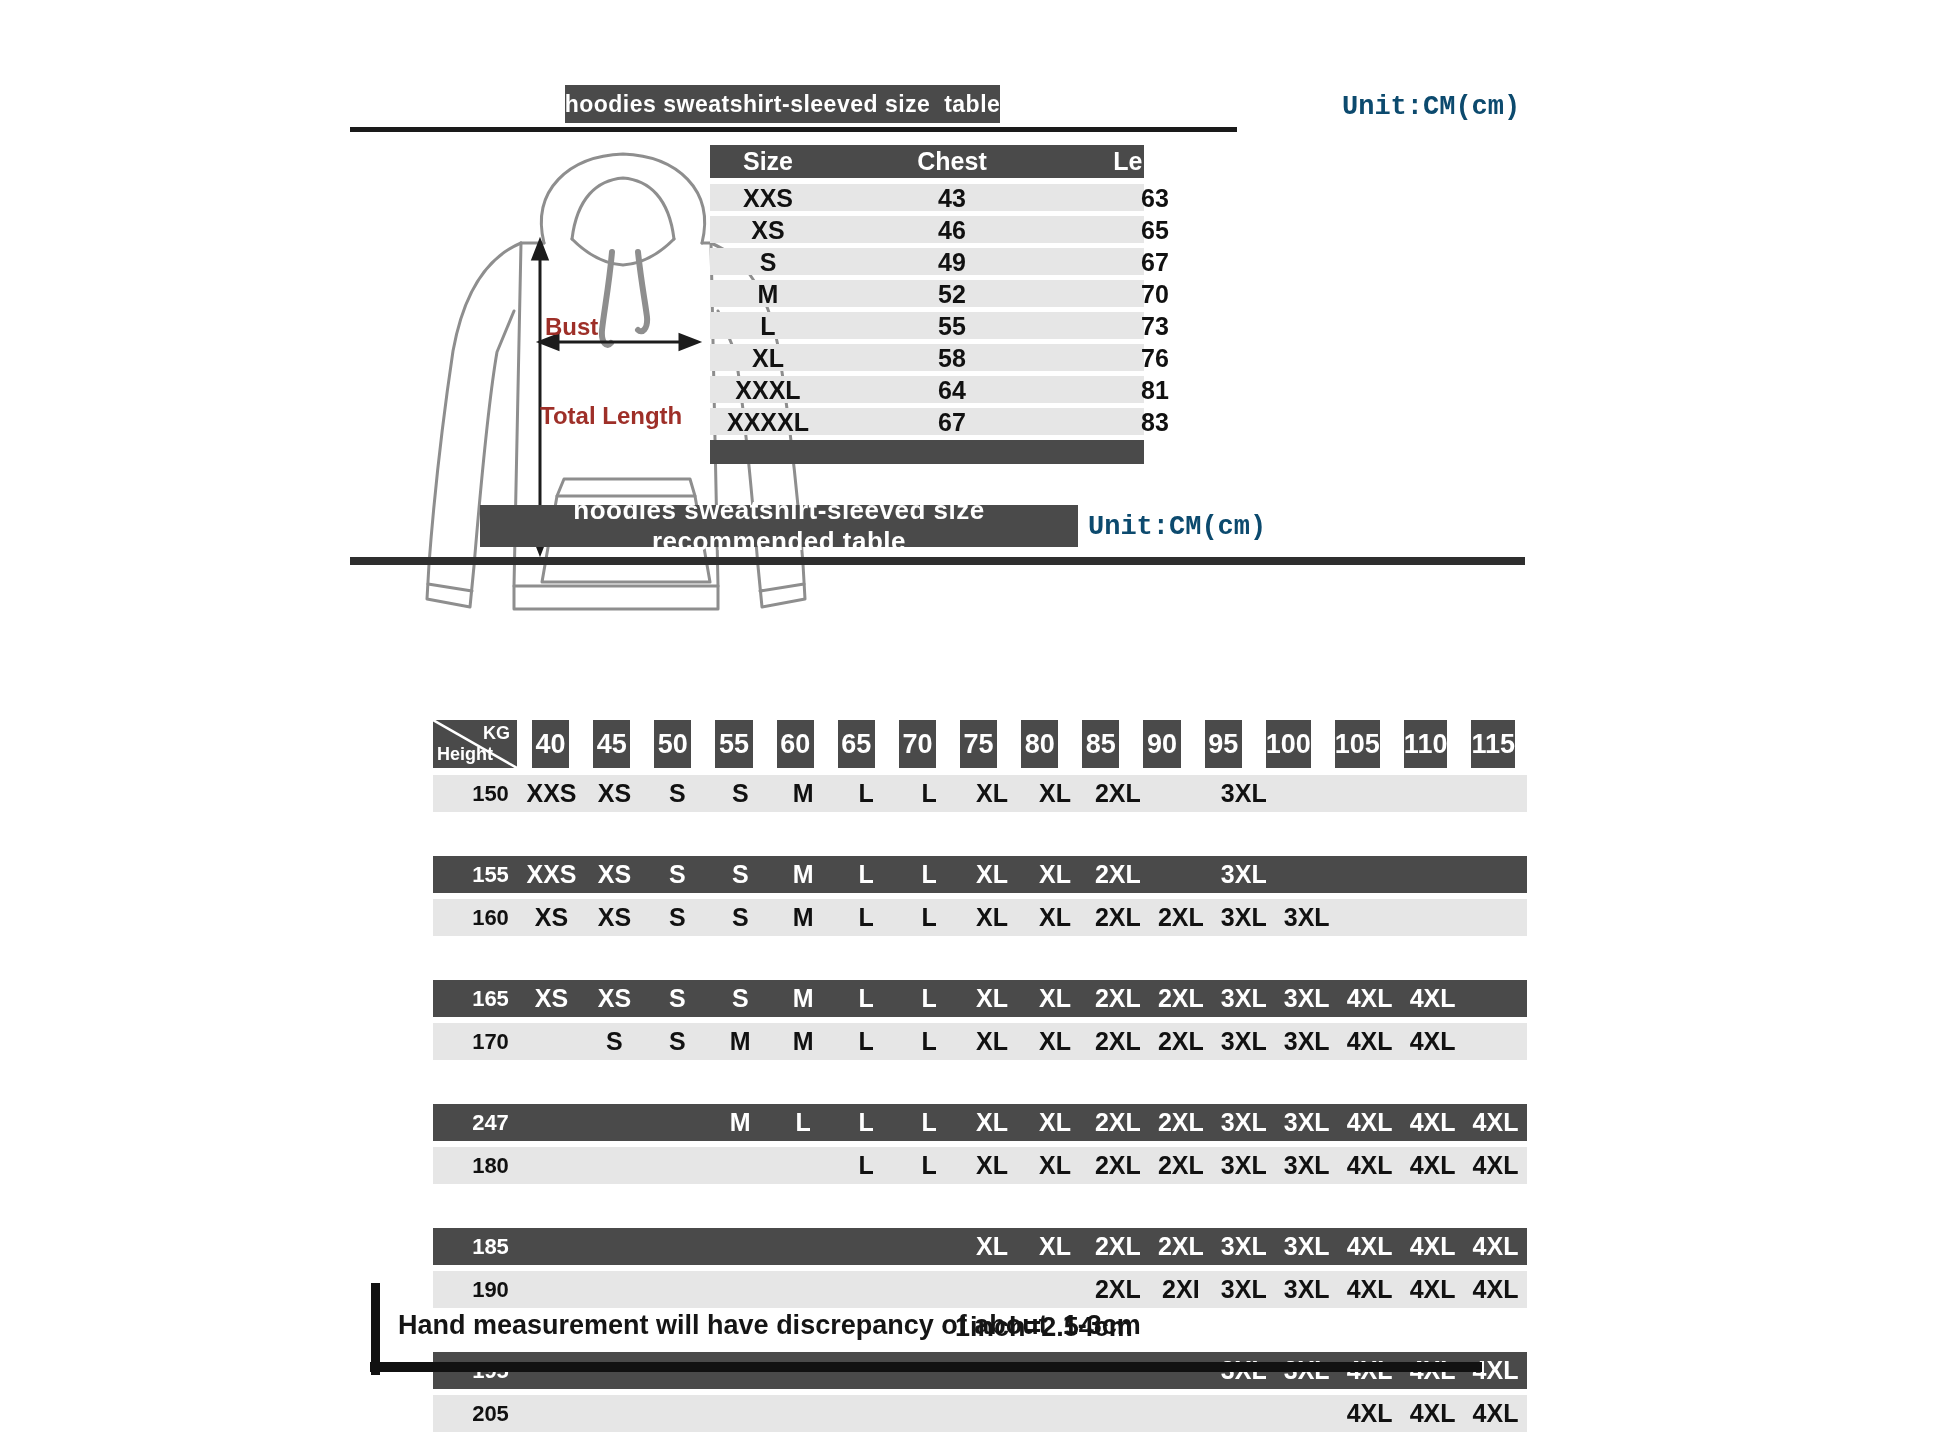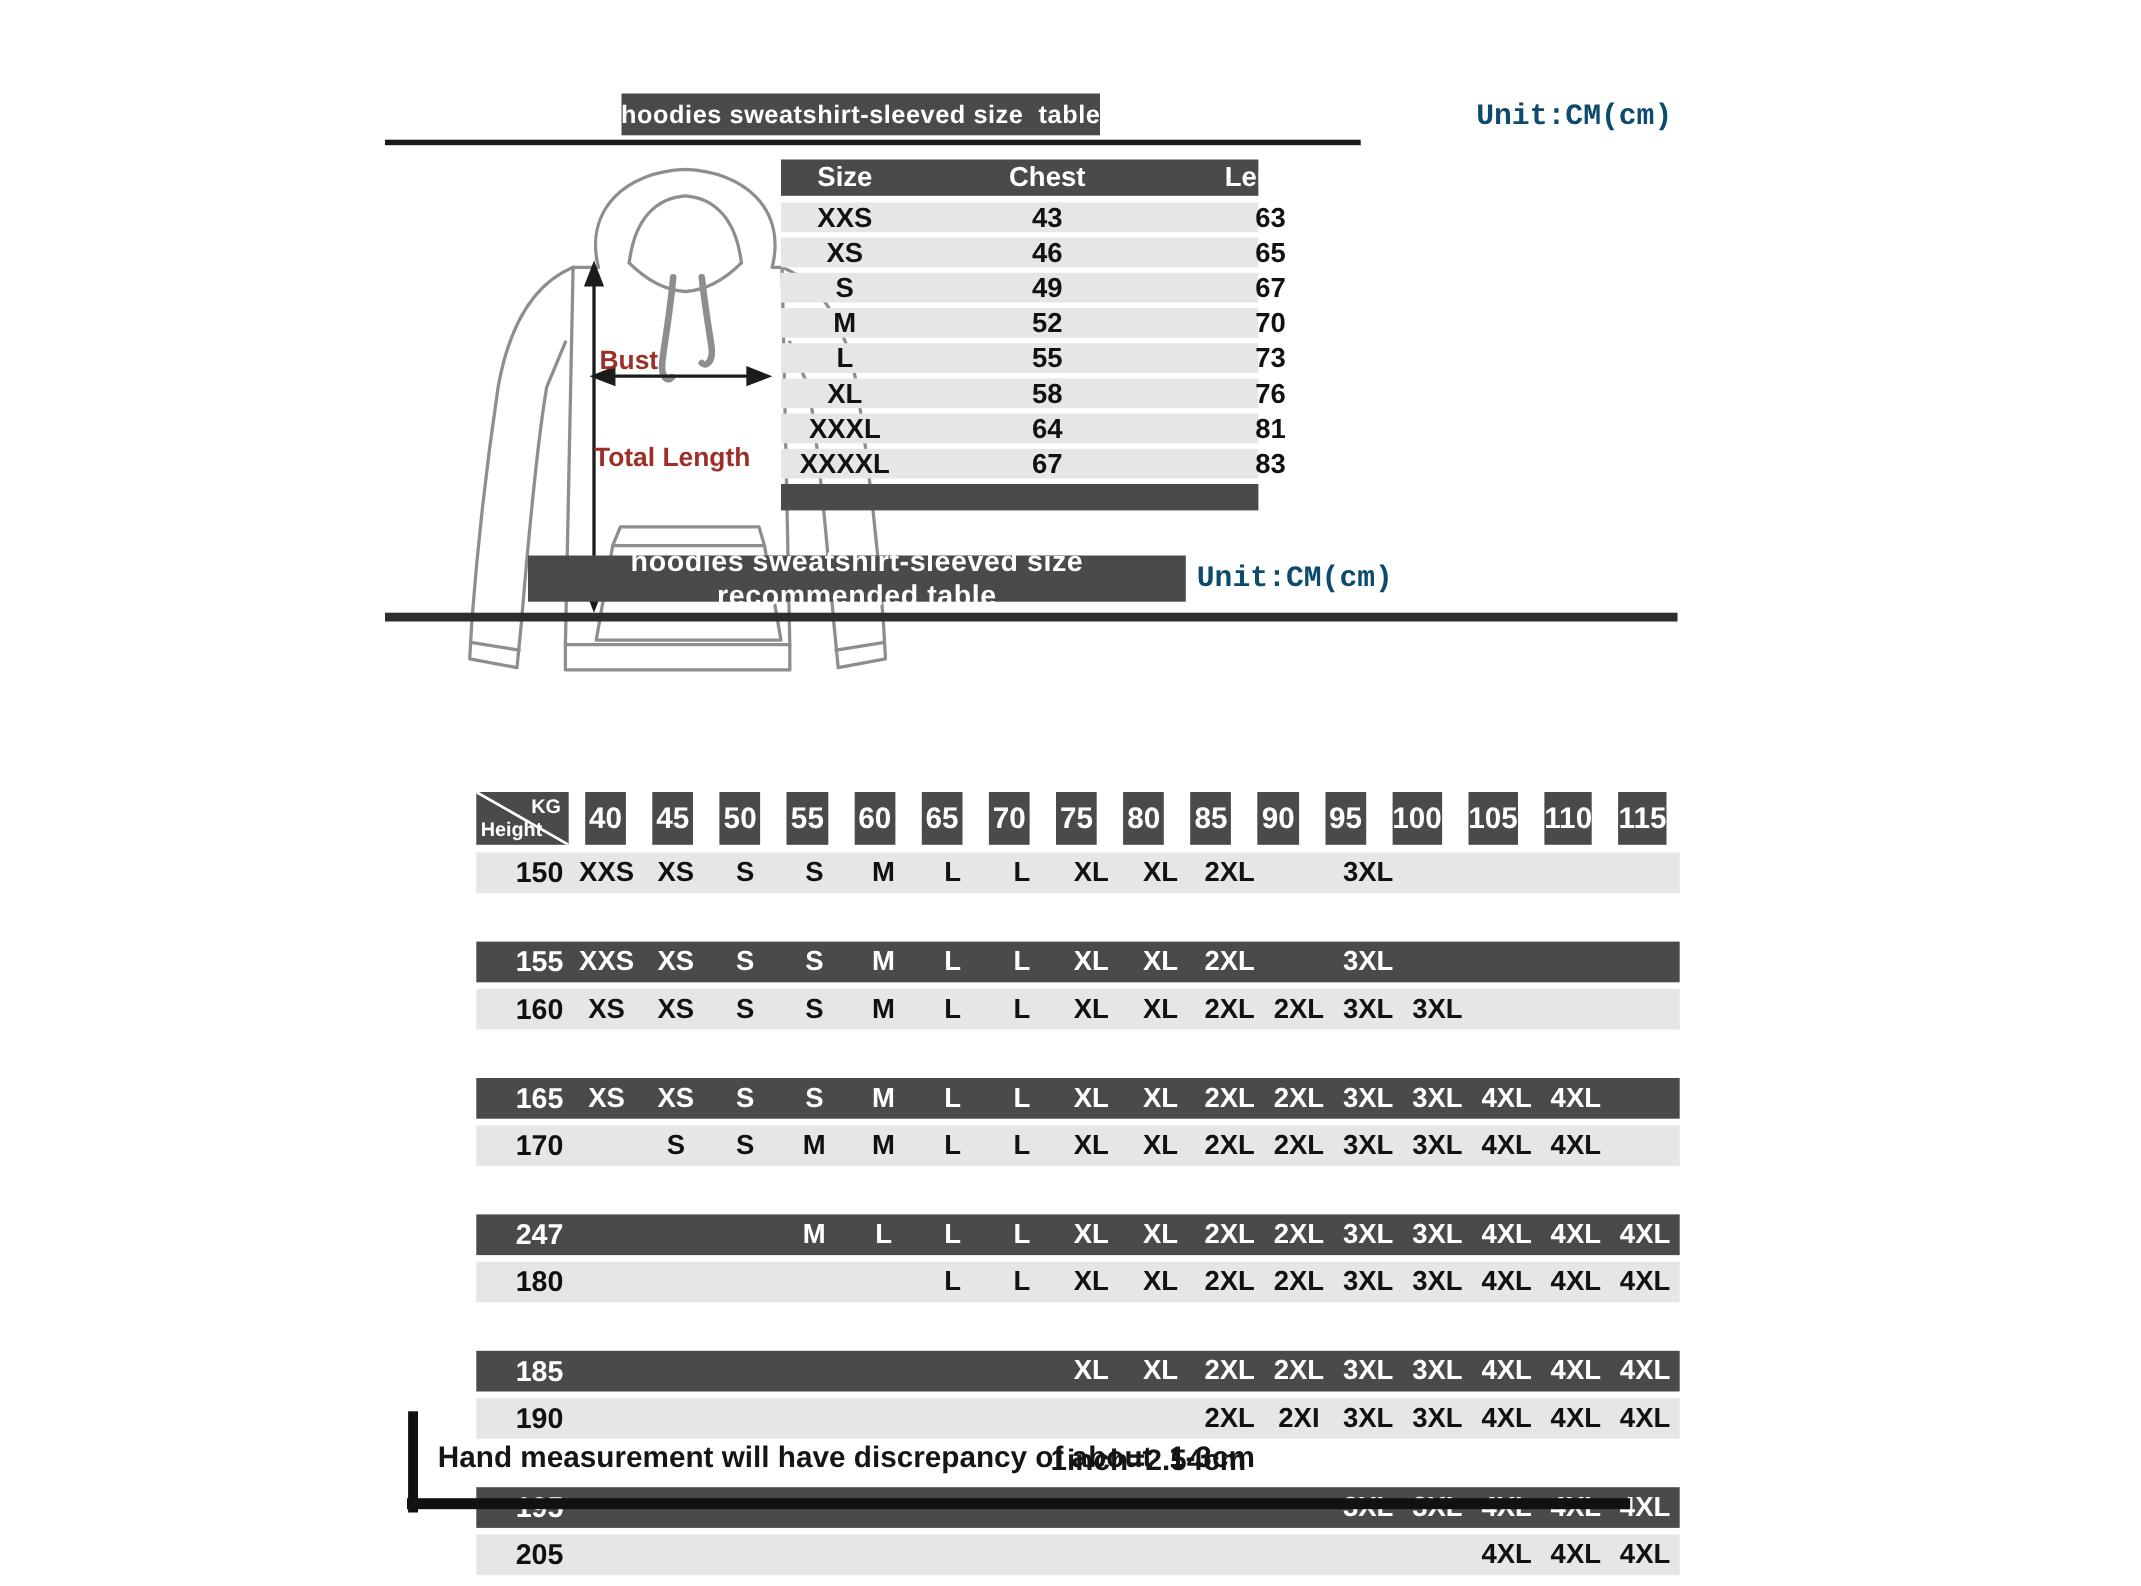--- a/index.html
+++ b/index.html
@@ -48,21 +48,21 @@
     position:relative;background:#4a4a4a;color:#fff;margin-right:3px;
   }
   .mx-corner svg{position:absolute;left:0;top:0;}
   .mx-corner .kg{position:absolute;top:3px;right:7px;font-size:18px;}
   .mx-corner .ht{position:absolute;bottom:3px;left:4px;font-size:18px;}
   .mx-rows{margin-top:7px;}
   .mx-row{height:37px;margin-bottom:6px;font-size:25px;}
   .mx-row > div{display:flex;align-items:center;justify-content:center;}
   .mx-row.light{background:#e6e6e6;color:#111;}
   .mx-row.dark{background:#4a4a4a;color:#fff;margin-top:44px;}
-  .mx-label{font-size:26px;padding-left:28px;}
+  .mx-label{font-size:22px;padding-left:28px;}
 
   
   #footer-bar{position:absolute;left:371px;top:1283px;width:9px;height:92px;background:#111;}
   #footer-note{position:absolute;left:398px;top:1310px;font-size:27px;}
   #footer-conv{position:absolute;left:955px;top:1312px;font-size:27px;}
   #footer-line{position:absolute;left:370px;top:1362px;width:1112px;height:10px;background:#111;}
 
   
   #hoodie{position:absolute;left:373px;top:146px;}
   .diagram-label{font-family:"Liberation Sans", sans-serif;font-weight:bold;font-size:24px;fill:#9e2f28;}

